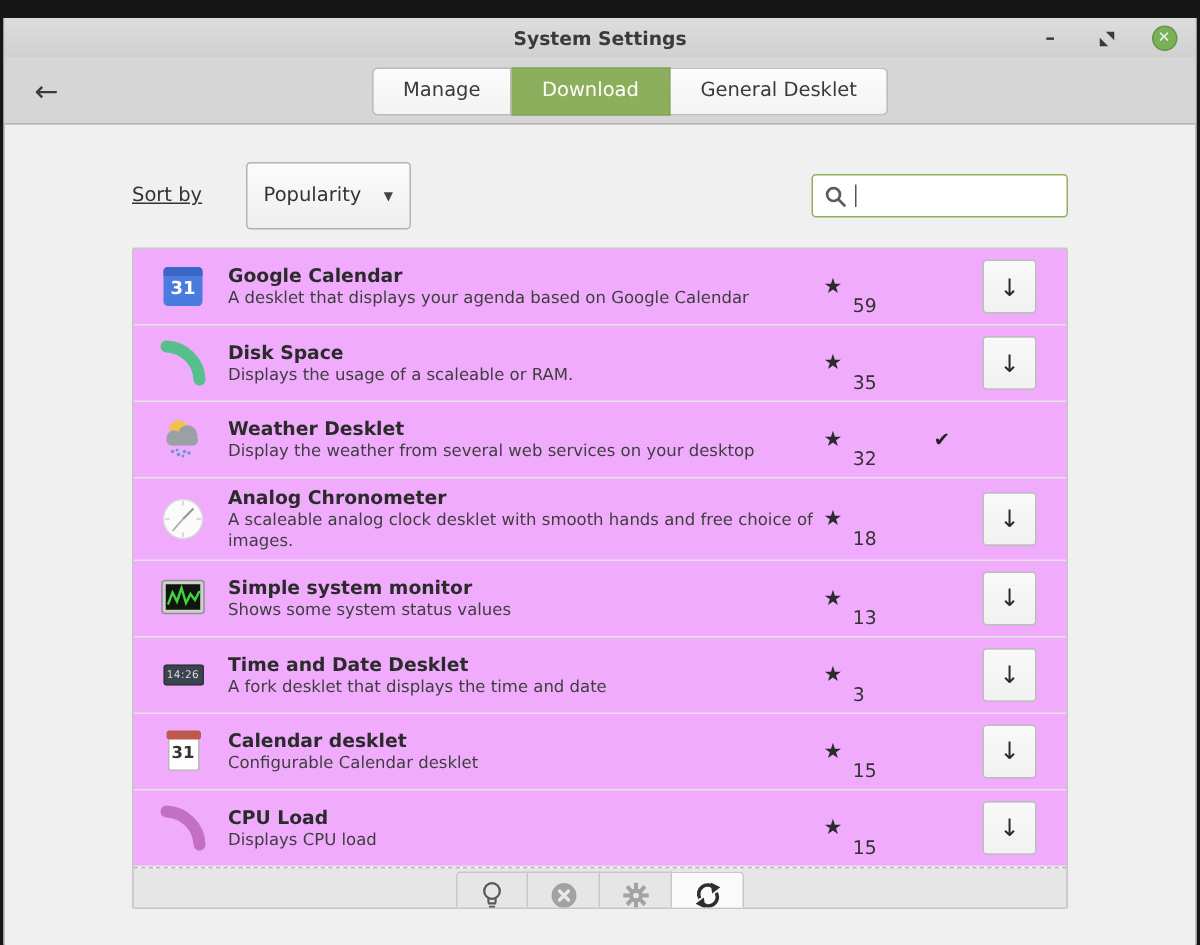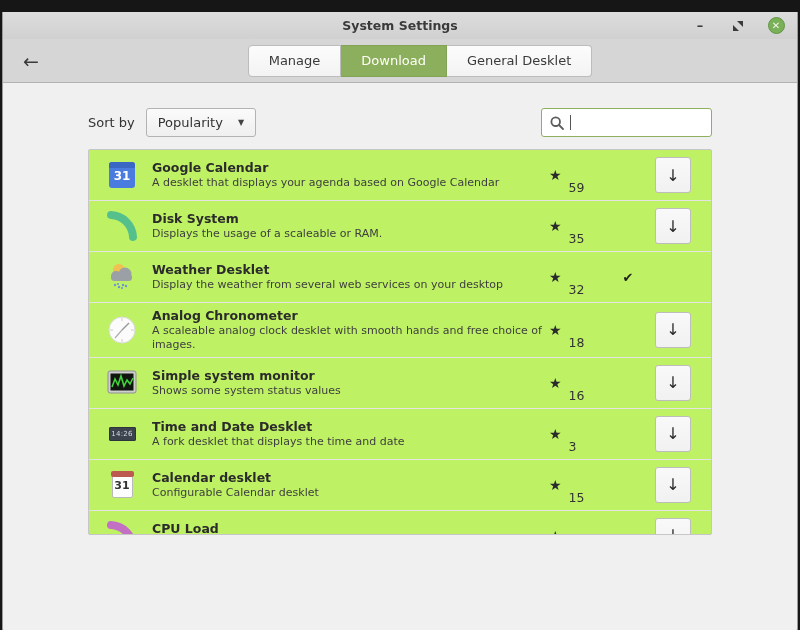--- a/index.html
+++ b/index.html
@@ -32,34 +32,34 @@
   .tabs { display:flex; }
   .tab { height:32px; padding:0 20px; display:flex; align-items:center;
          font-size:13px; color:#3a3a3a; background:linear-gradient(#fcfcfc,#f3f3f3);
          border:1px solid #bcbcbc; border-left-width:0; }
   .tab:first-child { border-left-width:1px; border-radius:4px 0 0 4px;margin-left:40px; }
   .tab:last-child { border-radius:0 4px 4px 0; }
   .tab.active { background:#8caf5e; border-color:#82a355; color:#fffef7; }
 
   
   .controls-row { width:624px; margin:25px auto 12px; display:flex; align-items:center; flex:none; }
-  .sort-label { font-size:13px; color:#333; margin-right:11px; }
-  .dropdown { height:29px; padding:0 11px; display:flex; align-items:center; gap:15px;
+  .sort-label { font-size:13px; color:#333; margin-right:29px;text-decoration:underline; }
+  .dropdown { height:45px; padding:0 11px; display:flex; align-items:center; gap:15px;
               background:linear-gradient(#fbfbfb,#efefef); border:1px solid #b3b3b3;
               border-radius:3px; font-size:13px; color:#333; }
   .dd-arrow { font-size:8px; color:#444; }
   .cr-spacer { flex:1; }
   .searchbox { width:171px; height:29px; background:#fff; border:1px solid #8fb05e;
                border-radius:3px; display:flex; align-items:center; padding:0 7px; gap:5px; }
   .searchbox input { border:none; outline:none; flex:1; min-width:0; font-size:13px;
                      font-family:inherit; background:transparent; }
   .caret { width:1px; height:15px; background:#555; }
 
   
-  .panel { width:624px; height:386px; margin:0 auto; flex:none; background:#bef264;
+  .panel { width:624px; height:441px; margin:0 auto; flex:none; background:#f0abfc;
            border:1px solid #c6c6c6; border-radius:2px; display:flex; flex-direction:column;
            overflow:hidden; }
   .row { display:flex; align-items:center; min-height:48px; padding:5px 14px 5px 16px;
          border-bottom:1px solid #e4e4e4; }
   .dicon { width:34px; flex:none; display:flex; align-items:center; justify-content:center;
            margin-right:13px; }
   .dtext { flex:1; max-width:408px; padding-right:6px; }
   .dtitle { font-size:12.5px; font-weight:bold; color:#2b2b2b; line-height:1.3; }
   .ddesc { font-size:11px; color:#3e3e3e; line-height:1.25; }
   .dstars { margin-left:auto; width:58px; flex:none; display:flex; align-items:center; gap:7px; }
@@ -172,21 +172,21 @@
           </div>
   </div>
 
   <div class="row">
     <div class="dicon">
             <svg width="32" height="32" viewBox="0 0 32 32">
       <path d="M5 5 A23 23 0 0 1 27 27" fill="none" stroke="#55c08b" stroke-width="8" stroke-linecap="round"></path>
             </svg>
           </div>
     <div class="dtext">
-      <div class="dtitle">Disk System</div>
+      <div class="dtitle">Disk Space</div>
       <div class="ddesc">Displays the usage of a scaleable or RAM.</div>
     </div>
     <div class="dstars">
       <span class="star">★</span>
       <span class="dcount">35</span>
     </div>
     <div class="dcheck"></div>
     <div class="daction">
             <div class="dl-btn">
               <span>↓</span>
@@ -262,21 +262,21 @@
       <rect x="3.5" y="3.5" width="23" height="17" fill="#101510"></rect>
       <polyline points="5,17 8,9 11,15 14,6 17,16 20,10 23,14 26,8" fill="none" stroke="#43d33c" stroke-width="1.6"></polyline>
             </svg>
           </div>
     <div class="dtext">
       <div class="dtitle">Simple system monitor</div>
       <div class="ddesc">Shows some system status values</div>
     </div>
     <div class="dstars">
       <span class="star">★</span>
-      <span class="dcount">16</span>
+      <span class="dcount">13</span>
     </div>
     <div class="dcheck"></div>
     <div class="daction">
             <div class="dl-btn">
               <span>↓</span>
             </div>
           </div>
   </div>
 
   <div class="row">

